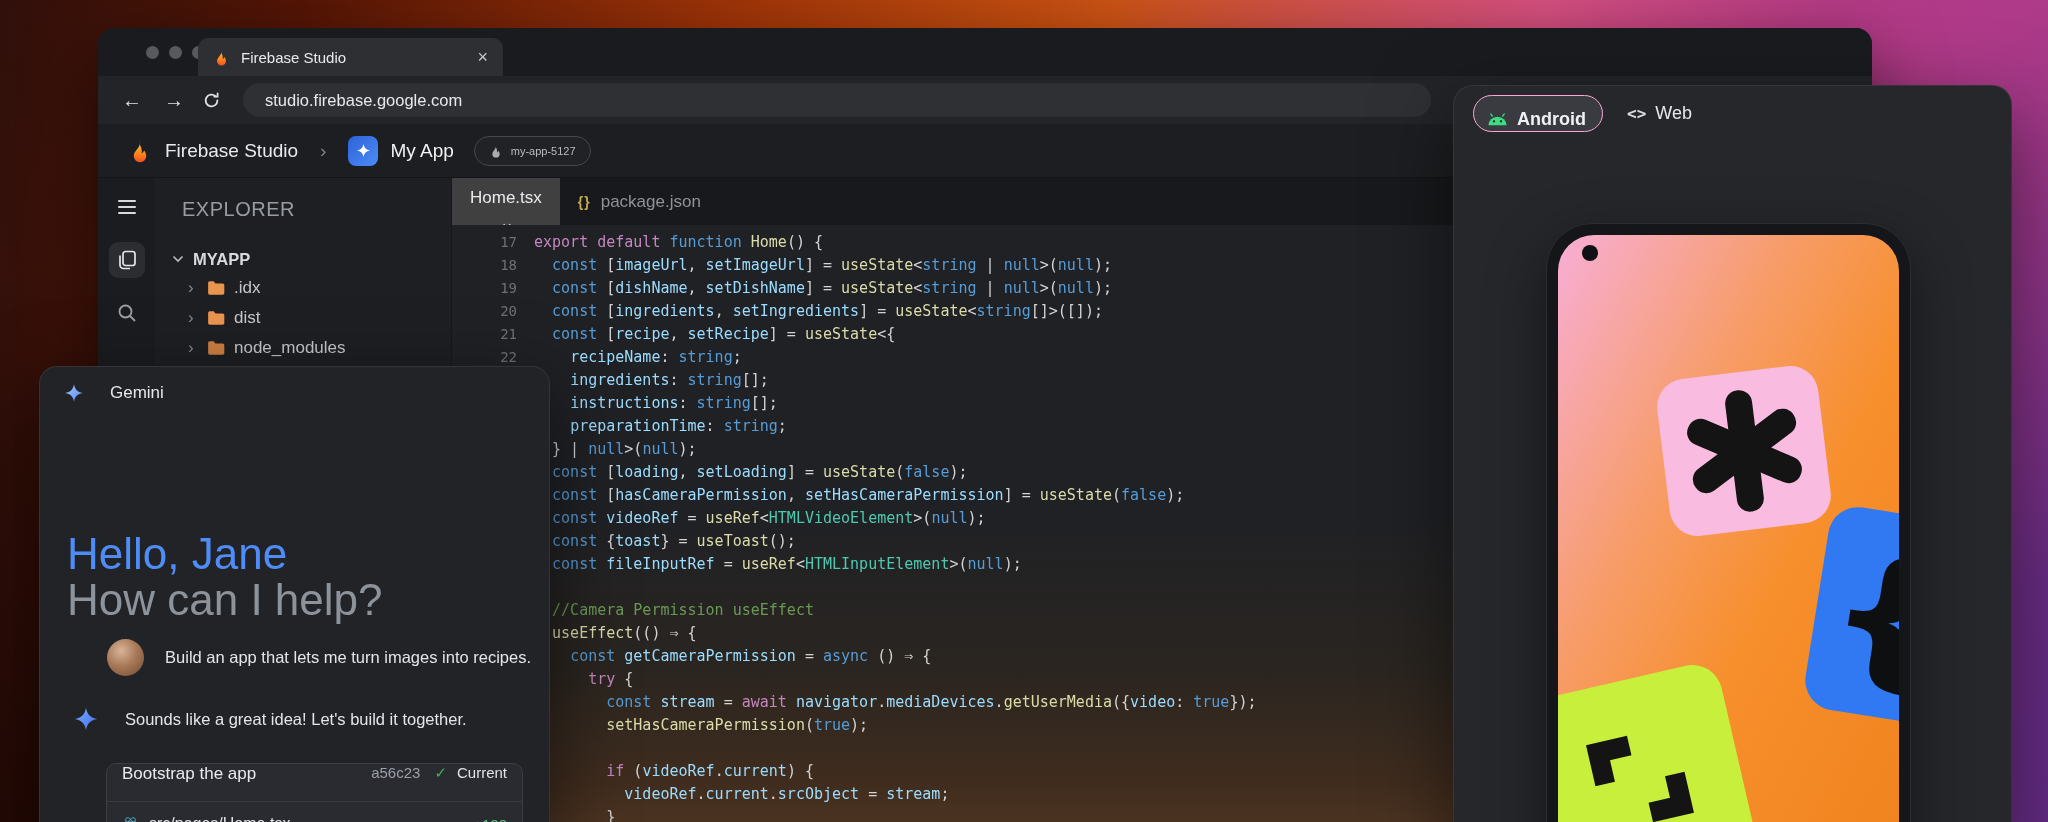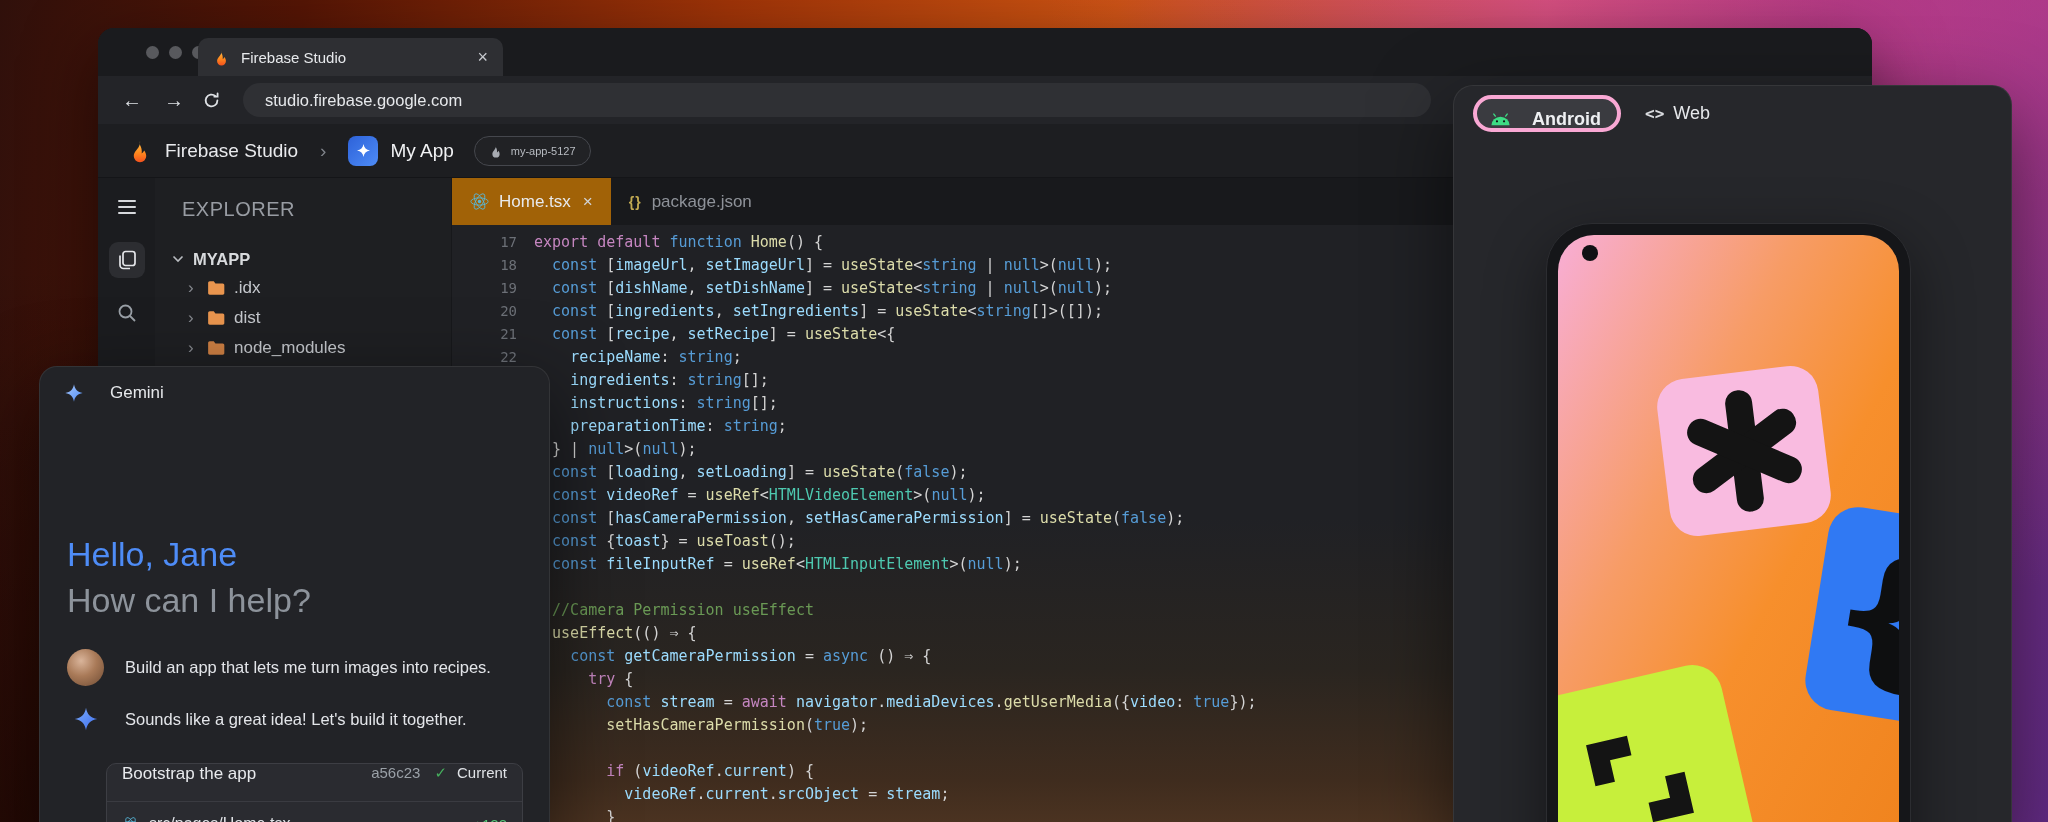--- a/index.html
+++ b/index.html
@@ -46,59 +46,59 @@
   .rail-plain{display:flex;align-items:center;justify-content:center;}
   .explorer{width:296px;background:#1e1f22;padding-top:20px;}
   .exp-label{margin-left:27px;font-size:20px;letter-spacing:.5px;color:#989ca3;}
   .tree-root{margin-top:24px;height:28px;display:flex;align-items:center;gap:9px;padding-left:17px;
     font-size:16.5px;font-weight:700;color:#d8dadd;}
   .tree-item{height:30px;display:flex;align-items:center;gap:9px;padding-left:33px;font-size:17px;color:#c4c7cc;}
   .tree-item .chev{color:#85888e;font-size:17px;width:10px;}
   .editor-col{flex:1;display:flex;flex-direction:column;min-width:0;border-left:1px solid #17181b;}
   .etabs{height:47px;background:#18191c;display:flex;}
   .etab{height:100%;display:flex;align-items:center;gap:10px;padding:0 18px;font-size:17px;color:#8e9299;}
-  .etab.active{background:#a16207;color:#e8eaed;}
+  .etab.active{background:#404040;color:#e8eaed;flex-direction:column;}
   .eclose{color:#d2d5d9;font-size:17px;margin-left:2px;}
   .braces-ico{color:#c3ab52;font-size:14px;font-weight:700;letter-spacing:1px;}
   .editor{flex:1;padding-top:6px;overflow:hidden;
     background:linear-gradient(180deg,#202125 0%,#202125 45%,#2a2520 68%,#3f2c1e 85%,#5a3b24 100%);
     font-family:"DejaVu Sans Mono",monospace;font-size:15px;line-height:23px;color:#d4d4d4;}
   .code-line{display:flex;height:23px;}
   .ln{flex:0 0 65px;text-align:right;color:#6c7077;font-size:14px;}
   .lc{padding-left:17px;white-space:pre;}
   .tok-kw{color:#569cd6;} .tok-ctl{color:#c586c0;} .tok-fn{color:#dcdcaa;}
   .tok-var{color:#9cdcfe;} .tok-cmt{color:#6a9955;} .tok-type{color:#4ec9b0;}
   
   .gemini{position:absolute;left:39px;top:366px;width:511px;height:480px;background:#222327;
     border:1px solid rgba(255,255,255,.08);border-radius:18px;box-shadow:0 26px 80px rgba(0,0,0,.55);}
   .g-header{position:absolute;top:16px;left:24px;display:flex;align-items:center;gap:26px;font-size:17px;color:#e5e7ea;}
-  .g-greet{position:absolute;top:164px;left:27px;font-size:34px;font-weight:500;line-height:46px;}
+  .g-greet{position:absolute;top:164px;left:27px;font-size:44px;font-weight:500;line-height:46px;}
   .g-greet .l1{color:#4e8cf7;} .g-greet .l2{color:#8d939b;}
   .g-msg{position:absolute;left:27px;right:18px;display:flex;align-items:center;gap:21px;}
-  .g-msg1{top:282px;} .g-msg2{top:339px;}
+  .g-msg1{top:272px;justify-content:flex-end;} .g-msg2{top:339px;}
   .avatar{width:37px;height:37px;border-radius:50%;flex:none;
     background:radial-gradient(circle at 38% 32%,#d9b49a 0%,#a97a58 45%,#6d4a33 100%);}
   .g-spark{width:37px;display:flex;justify-content:center;flex:none;}
   .g-msg .txt{font-size:16.5px;color:#e3e5e9;}
   .g-card{position:absolute;top:396px;left:66px;width:417px;background:#2a2b30;border:1px solid #3d3e44;
     border-radius:10px;overflow:hidden;}
   .g-card-r1{height:38px;display:flex;padding:0 15px;gap:10px;border-bottom:1px solid #3a3b41;}
   .gc-title{font-size:17px;color:#e8eaed;flex:1;}
   .gc-commit{font-size:15px;color:#9aa0a7;}
   .gc-check{color:#46b05e;font-size:15px;margin-left:4px;}
   .gc-status{font-size:15px;color:#dfe2e6;}
   .g-card-r2{height:44px;display:flex;align-items:center;padding:0 15px;gap:10px;}
   .gc-file{font-size:16px;color:#e0e3e7;flex:1;}
   .gc-diff{font-size:15px;color:#58c878;}
   
   .device{position:absolute;left:1453px;top:85px;width:559px;height:760px;background:#26272b;
     border:1px solid rgba(255,255,255,.07);border-radius:20px;box-shadow:0 26px 80px rgba(0,0,0,.5);}
   .toggles{position:absolute;top:9px;left:19px;display:flex;align-items:center;gap:16px;}
-  .tg-android{height:37px;border-radius:19px;background:#3a3b40;border:4px solid #f9a8d4;
-    display:flex;align-items:center;gap:21px;padding:12px 16px 0 13px;font-size:18px;font-weight:600;color:#eef0f3;}
+  .tg-android{height:37px;border-radius:19px;background:#3a3b40;border:1px solid #f9a8d4;
+    display:flex;align-items:center;gap:9px;padding:12px 16px 0 13px;font-size:18px;font-weight:600;color:#eef0f3;}
   .tg-web{display:flex;align-items:center;gap:9px;font-size:18px;color:#e6e8eb;padding:0 8px;}
   .web-ico{font-family:"DejaVu Sans Mono",monospace;font-size:16px;font-weight:700;color:#dadce0;}
   .phone{position:absolute;left:92px;top:137px;width:365px;height:700px;background:#151619;
     border-radius:46px;padding:11px;border:1px solid #2c2d31;box-shadow:0 20px 60px rgba(0,0,0,.45);}
   .screen{position:relative;width:100%;height:100%;border-radius:36px;overflow:hidden;
     background:linear-gradient(118deg,#f8aed6 0%,#f79c66 34%,#f78f2c 58%,#ef821c 100%);}
   .punch{position:absolute;left:24px;top:10px;width:16px;height:16px;border-radius:50%;background:#101114;}
   .shape{position:absolute;display:flex;align-items:center;justify-content:center;}
   .shape.pink{left:105px;top:137px;width:162px;height:158px;border-radius:28px;background:#f9bbe0;transform:rotate(-7deg);}
   .shape.blue{left:258px;top:280px;width:172px;height:205px;border-radius:30px;background:#3079f3;
@@ -306,26 +306,26 @@
               </div>
               <div class="code-line">
                 <span class="ln">26</span>
                 <span class="lc">  } | <span class="tok-kw">null</span>&gt;(<span class="tok-kw">null</span>);</span>
               </div>
               <div class="code-line">
                 <span class="ln">27</span>
                 <span class="lc">  <span class="tok-kw">const</span> [<span class="tok-var">loading</span>, <span class="tok-var">setLoading</span>] = <span class="tok-fn">useState</span>(<span class="tok-kw">false</span>);</span>
               </div>
               <div class="code-line">
+                <span class="ln">28</span>
+                <span class="lc">  <span class="tok-kw">const</span> [<span class="tok-var">hasCameraPermission</span>, <span class="tok-var">setHasCameraPermission</span>] = <span class="tok-fn">useState</span>(<span class="tok-kw">false</span>);</span>
+              </div>
+              <div class="code-line">
                 <span class="ln">29</span>
                 <span class="lc">  <span class="tok-kw">const</span> <span class="tok-var">videoRef</span> = <span class="tok-fn">useRef</span>&lt;<span class="tok-type">HTMLVideoElement</span>&gt;(<span class="tok-kw">null</span>);</span>
-              </div>
-              <div class="code-line">
-                <span class="ln">28</span>
-                <span class="lc">  <span class="tok-kw">const</span> [<span class="tok-var">hasCameraPermission</span>, <span class="tok-var">setHasCameraPermission</span>] = <span class="tok-fn">useState</span>(<span class="tok-kw">false</span>);</span>
               </div>
               <div class="code-line">
                 <span class="ln">30</span>
                 <span class="lc">  <span class="tok-kw">const</span> {<span class="tok-var">toast</span>} = <span class="tok-fn">useToast</span>();</span>
               </div>
               <div class="code-line">
                 <span class="ln">31</span>
                 <span class="lc">  <span class="tok-kw">const</span> <span class="tok-var">fileInputRef</span> = <span class="tok-fn">useRef</span>&lt;<span class="tok-type">HTMLInputElement</span>&gt;(<span class="tok-kw">null</span>);</span>
               </div>
               <div class="code-line">

